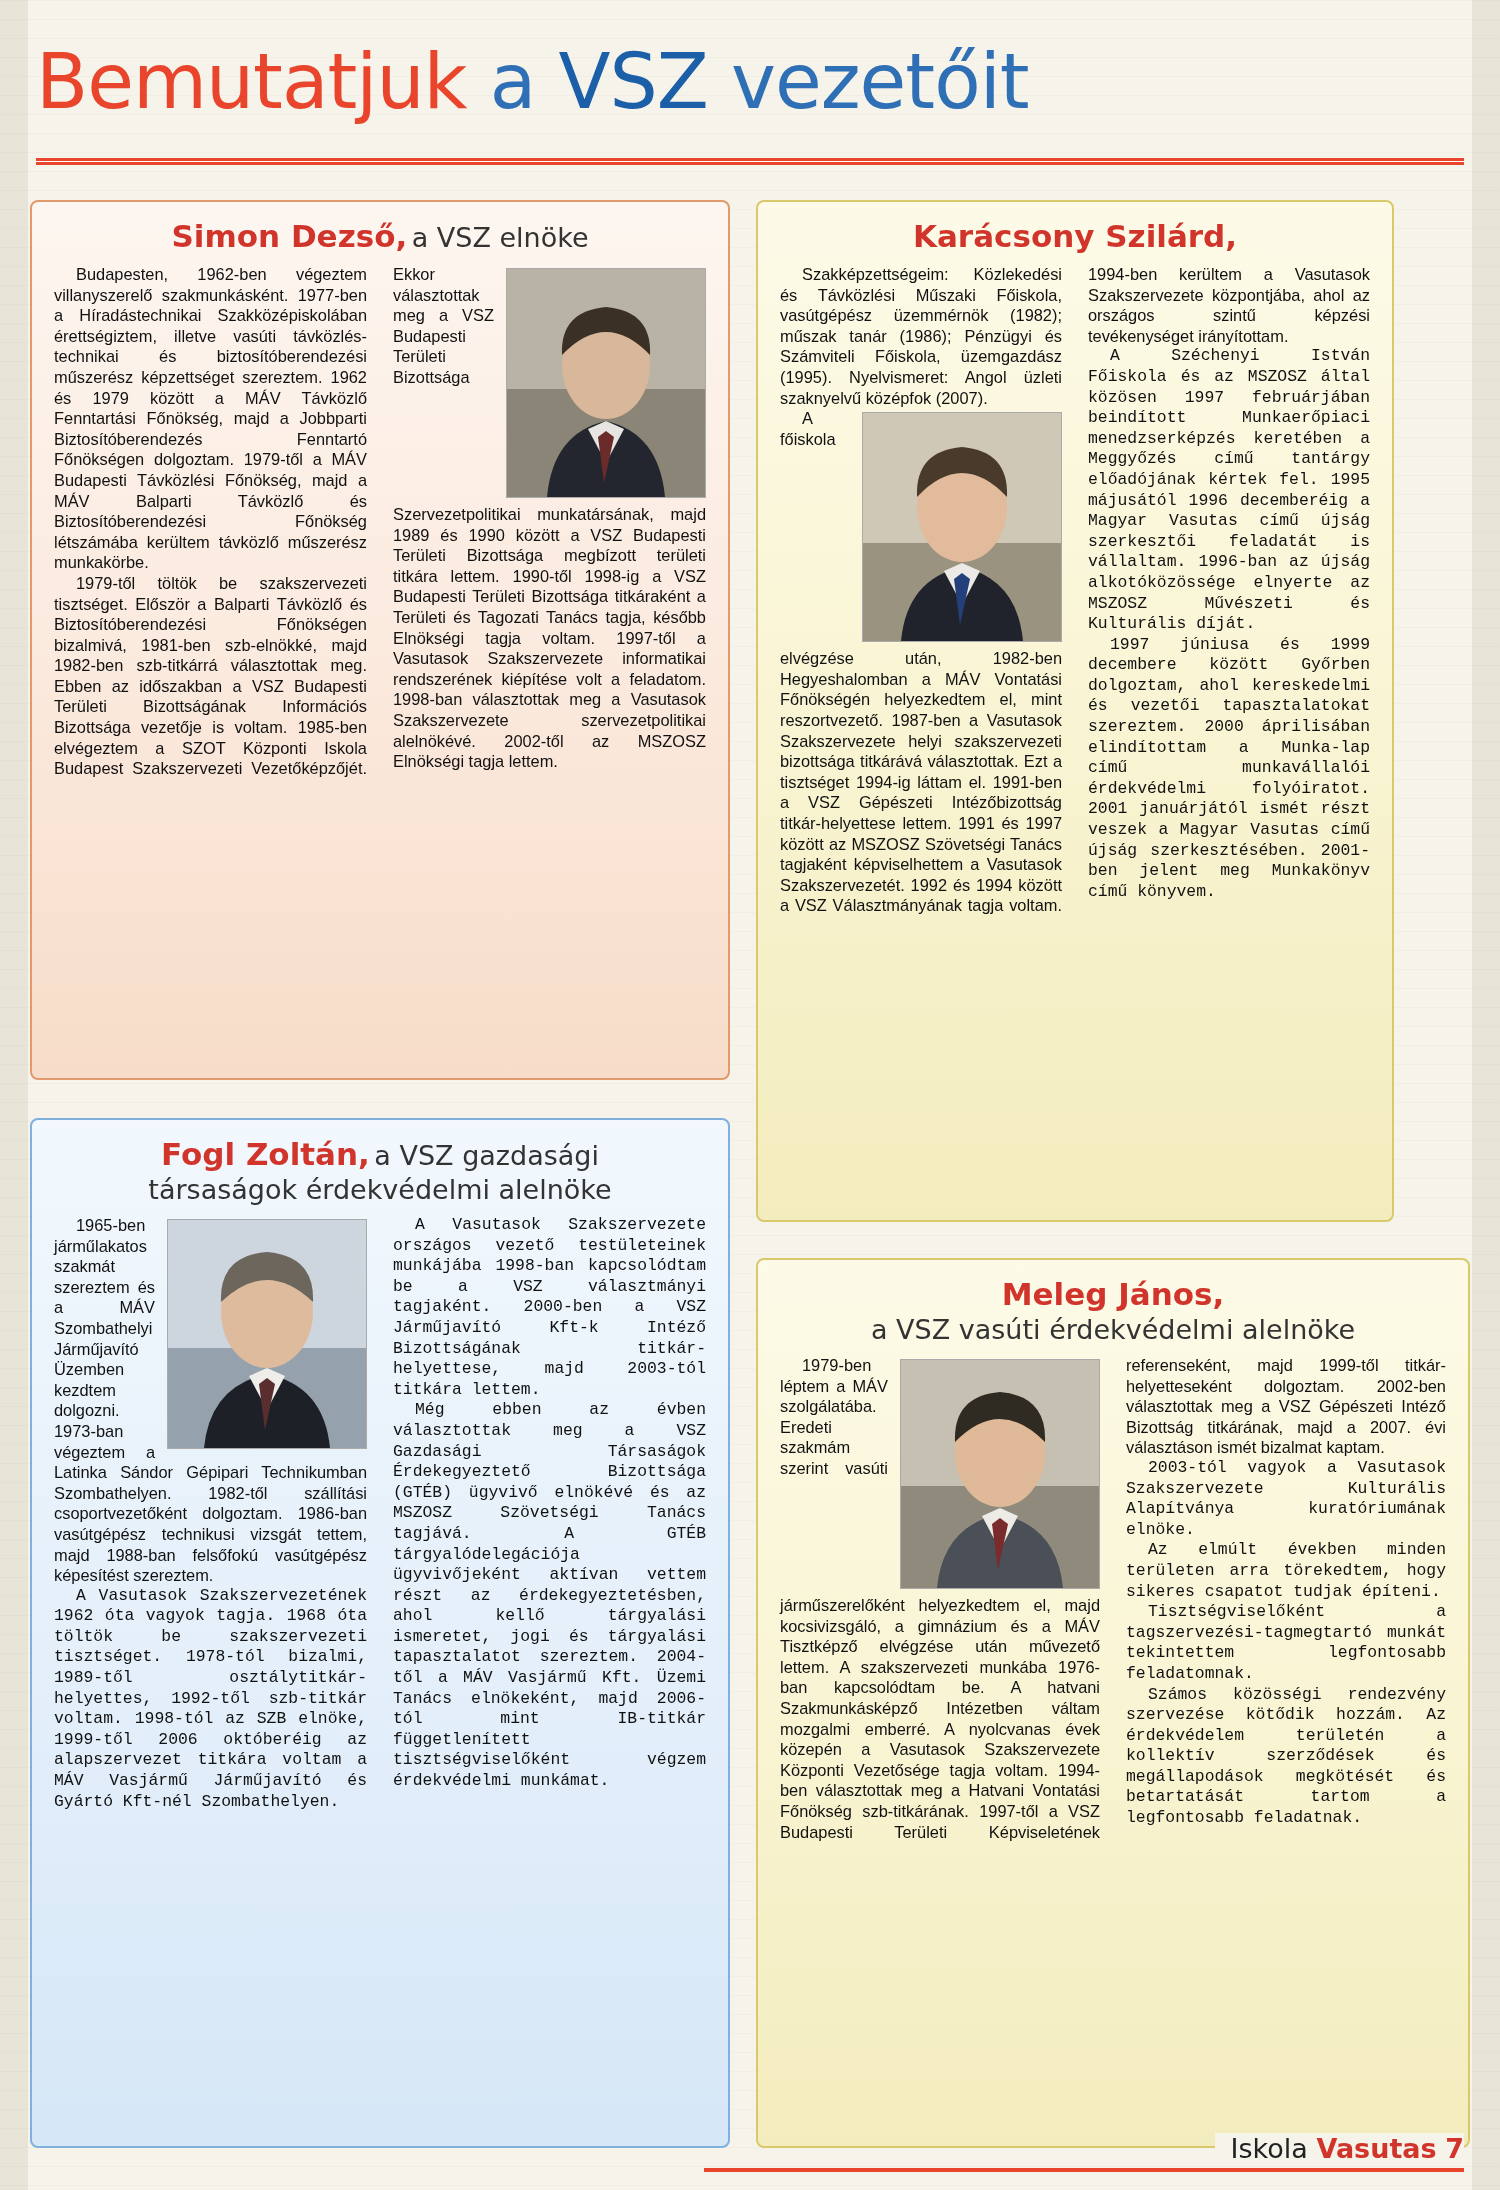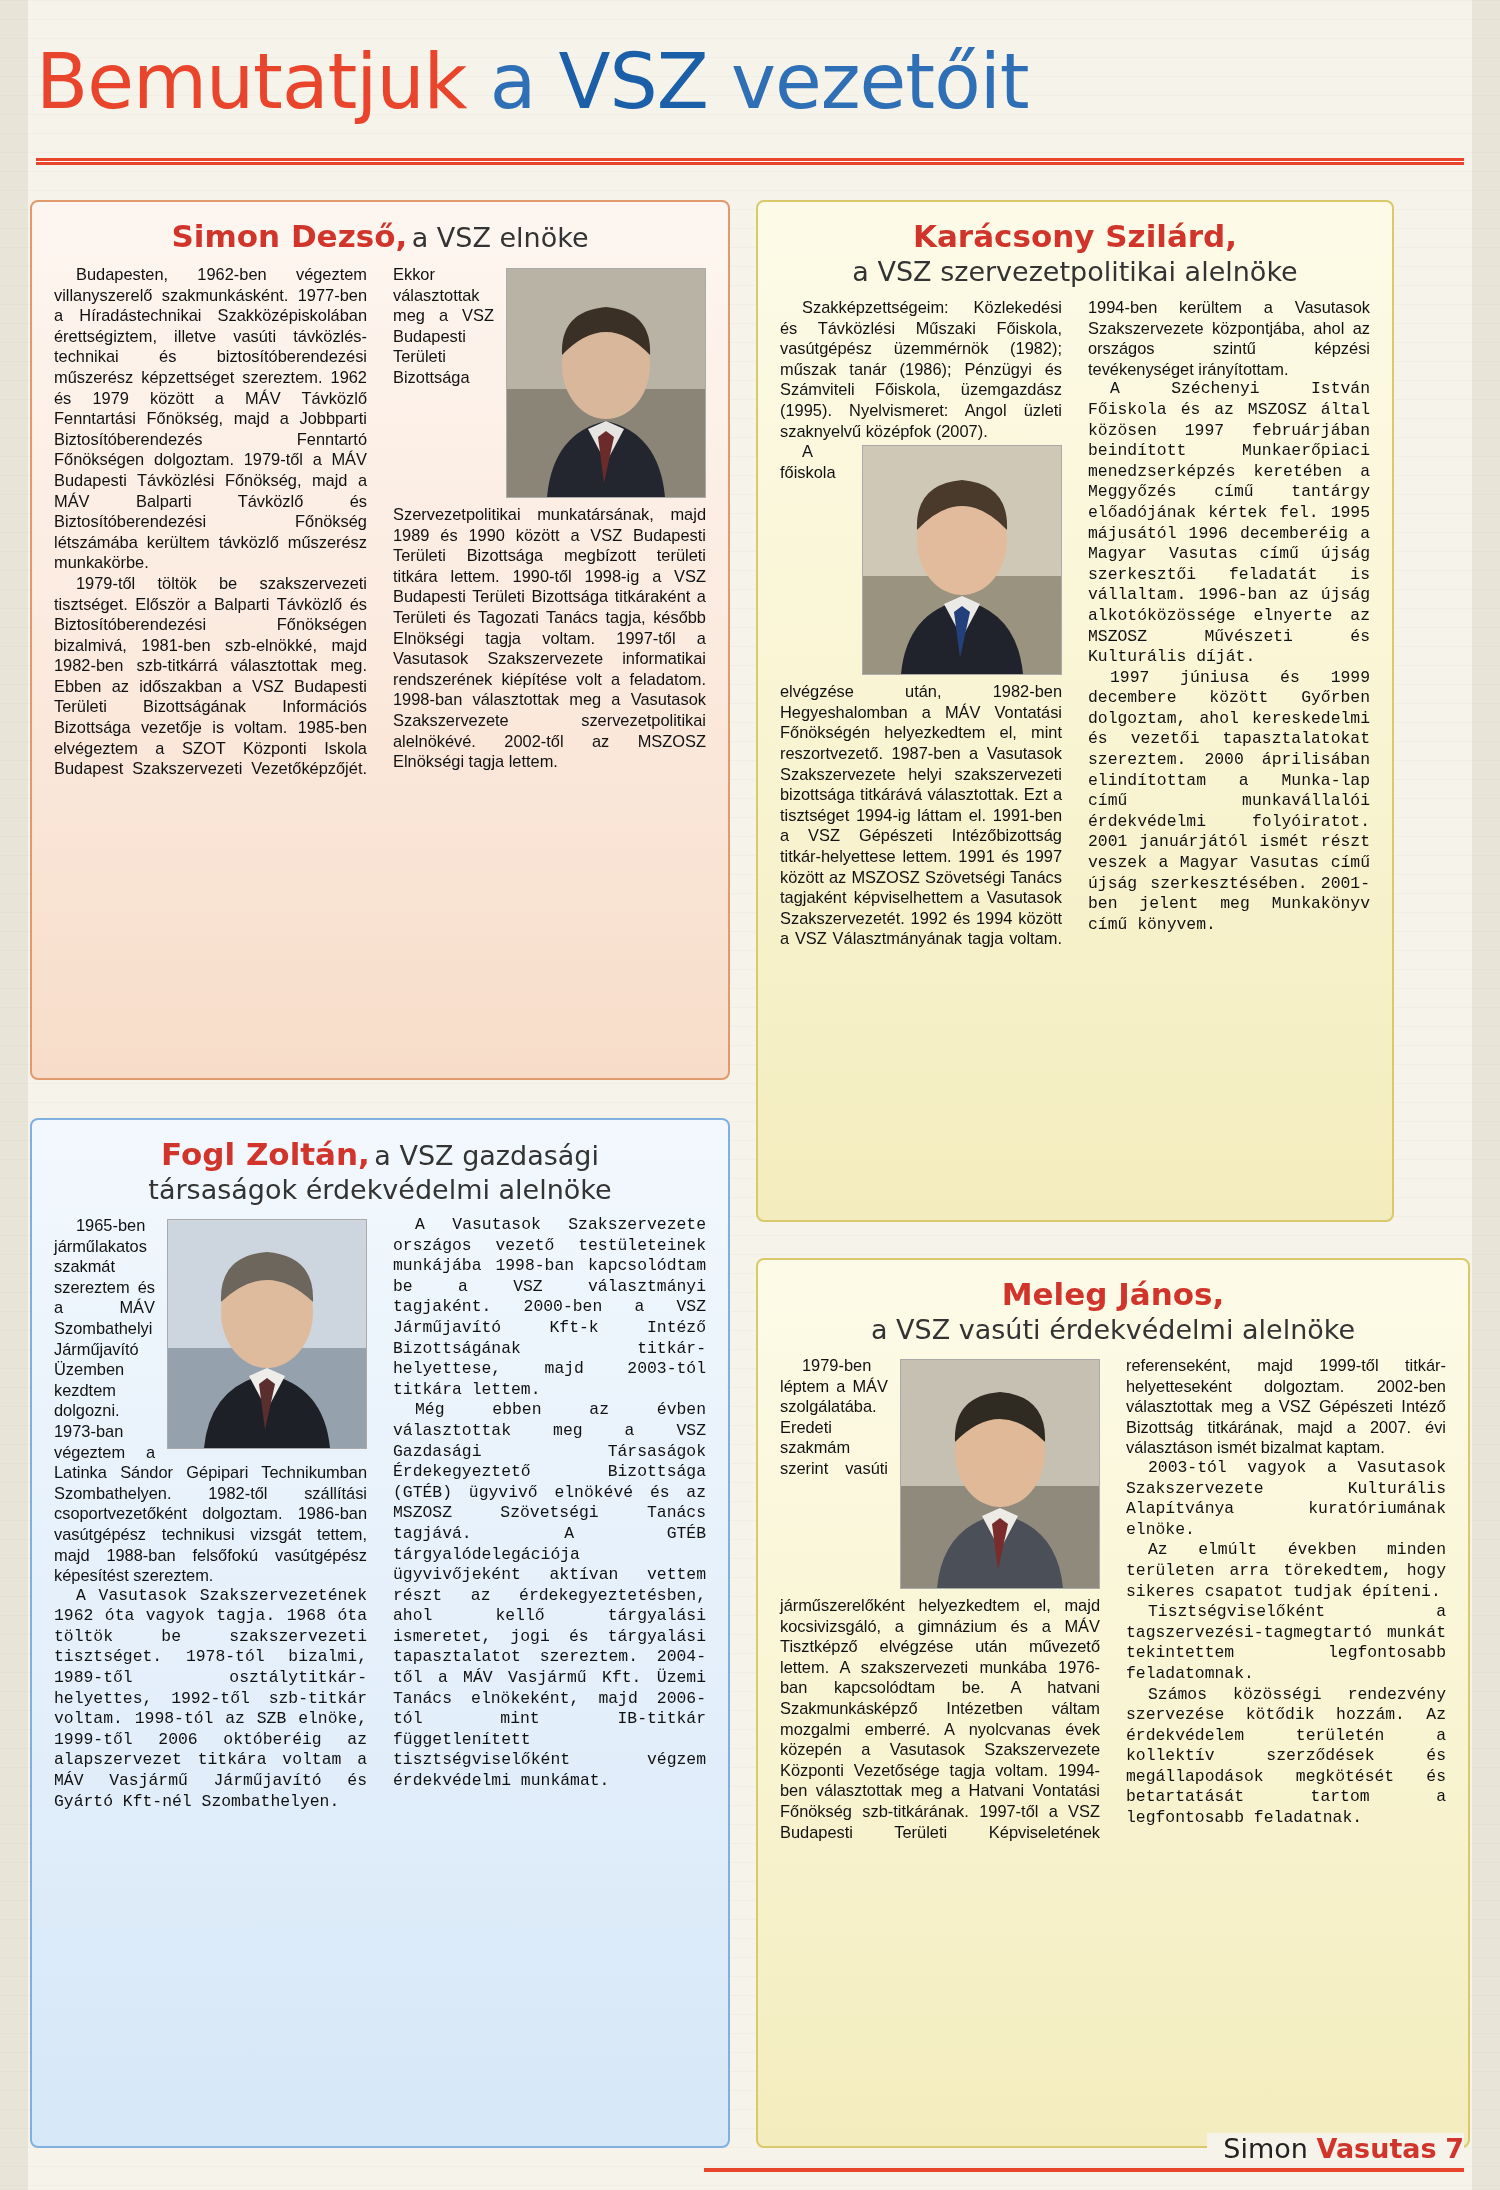--- a/index.html
+++ b/index.html
@@ -194,21 +194,20 @@
           <path d="M99 162 l-8 6 l6 46 l10 -46z" fill="#6c2b2b"></path>
         </svg>
       </div>
       <p>1979-től töltök be szakszervezeti tisztséget. Először a Balparti Távközlő és Biztosítóberendezési Főnökségen bizalmivá, 1981-ben szb-elnökké, majd 1982-ben szb-titkárrá választottak meg. Ebben az időszakban a VSZ Budapesti Területi Bizottságának Információs Bizottsága vezetője is voltam. 1985-ben elvégeztem a SZOT Központi Iskola Budapest Szakszervezeti Vezetőképzőjét. Ekkor választottak meg a VSZ Budapesti Területi Bizottsága Szervezetpolitikai munkatársának, majd 1989 és 1990 között a VSZ Budapesti Területi Bizottsága megbízott területi titkára lettem. 1990-től 1998-ig a VSZ Budapesti Területi Bizottsága titkáraként a Területi és Tagozati Tanács tagja, később Elnökségi tagja voltam. 1997-től a Vasutasok Szakszervezete informatikai rendszerének kiépítése volt a feladatom. 1998-ban választottak meg a Vasutasok Szakszervezete szervezetpolitikai alelnökévé. 2002-től az MSZOSZ Elnökségi tagja lettem.</p>
     </div>
   </div>
 
   <div class="box yellow" id="box-kara">
     <div class="title">
       <span class="name">Karácsony Szilárd,</span>
-      <span class="role-line2">a VSZ szervezetpolitikai alelnöke</span>
     </div>
     <div class="cols">
       <p>Szakképzettségeim: Közlekedési és Távközlési Műszaki Főiskola, vasútgépész üzemmérnök (1982); műszak tanár (1986); Pénzügyi és Számviteli Főiskola, üzemgazdász (1995). Nyelvismeret: Angol üzleti szaknyelvű középfok (2007).</p>
       <div class="photo fr">
         <svg width="198" height="228" viewBox="0 0 198 228" aria-hidden="true">
           <rect width="198" height="228" fill="#cfc8b6"></rect>
           <rect y="130" width="198" height="98" fill="#9a937f"></rect>
           <ellipse cx="99" cy="94" rx="45" ry="55" fill="#e2bb9c"></ellipse>
           <path d="M54 84 q45 -48 90 0 q2 -46 -45 -50 q-47 4 -45 50z" fill="#4a3a2c"></path>
           <path d="M38 228 q6 -62 61 -74 q55 12 61 74z" fill="#20232b"></path>
@@ -267,17 +266,17 @@
       <p>1979-ben léptem a MÁV szolgálatába. Eredeti szakmám szerint vasúti járműszerelőként helyezkedtem el, majd kocsivizsgáló, a gimnázium és a MÁV Tisztképző elvégzése után művezető lettem. A szakszervezeti munkába 1976-ban kapcsolódtam be. A hatvani Szakmunkásképző Intézetben váltam mozgalmi emberré. A nyolcvanas évek közepén a Vasutasok Szakszervezete Központi Vezetősége tagja voltam. 1994-ben választottak meg a Hatvani Vontatási Főnökség szb-titkárának. 1997-től a VSZ Budapesti Területi Képviseletének referenseként, majd 1999-től titkár-helyetteseként dolgoztam. 2002-ben választottak meg a VSZ Gépészeti Intéző Bizottság titkárának, majd a 2007. évi választáson ismét bizalmat kaptam.</p>
       <p>2003-tól vagyok a Vasutasok Szakszervezete Kulturális Alapítványa kuratóriumának elnöke.</p>
       <p>Az elmúlt években minden területen arra törekedtem, hogy sikeres csapatot tudjak építeni.</p>
       <p>Tisztségviselőként a tagszervezési-tagmegtartó munkát tekintettem legfontosabb feladatomnak.</p>
       <p>Számos közösségi rendezvény szervezése kötődik hozzám. Az érdekvédelem területén a kollektív szerződések és megállapodások megkötését és betartatását tartom a legfontosabb feladatnak.</p>
     </div>
   </div>
 
   <div class="footer-rule"></div>
   <div class="footer">
-    <span>Simon</span>
+    <span>Iskola</span>
     <span class="brand">Vasutas</span>
     <span class="pg">7</span>
   </div>
 </div>
 
 </body></html>

